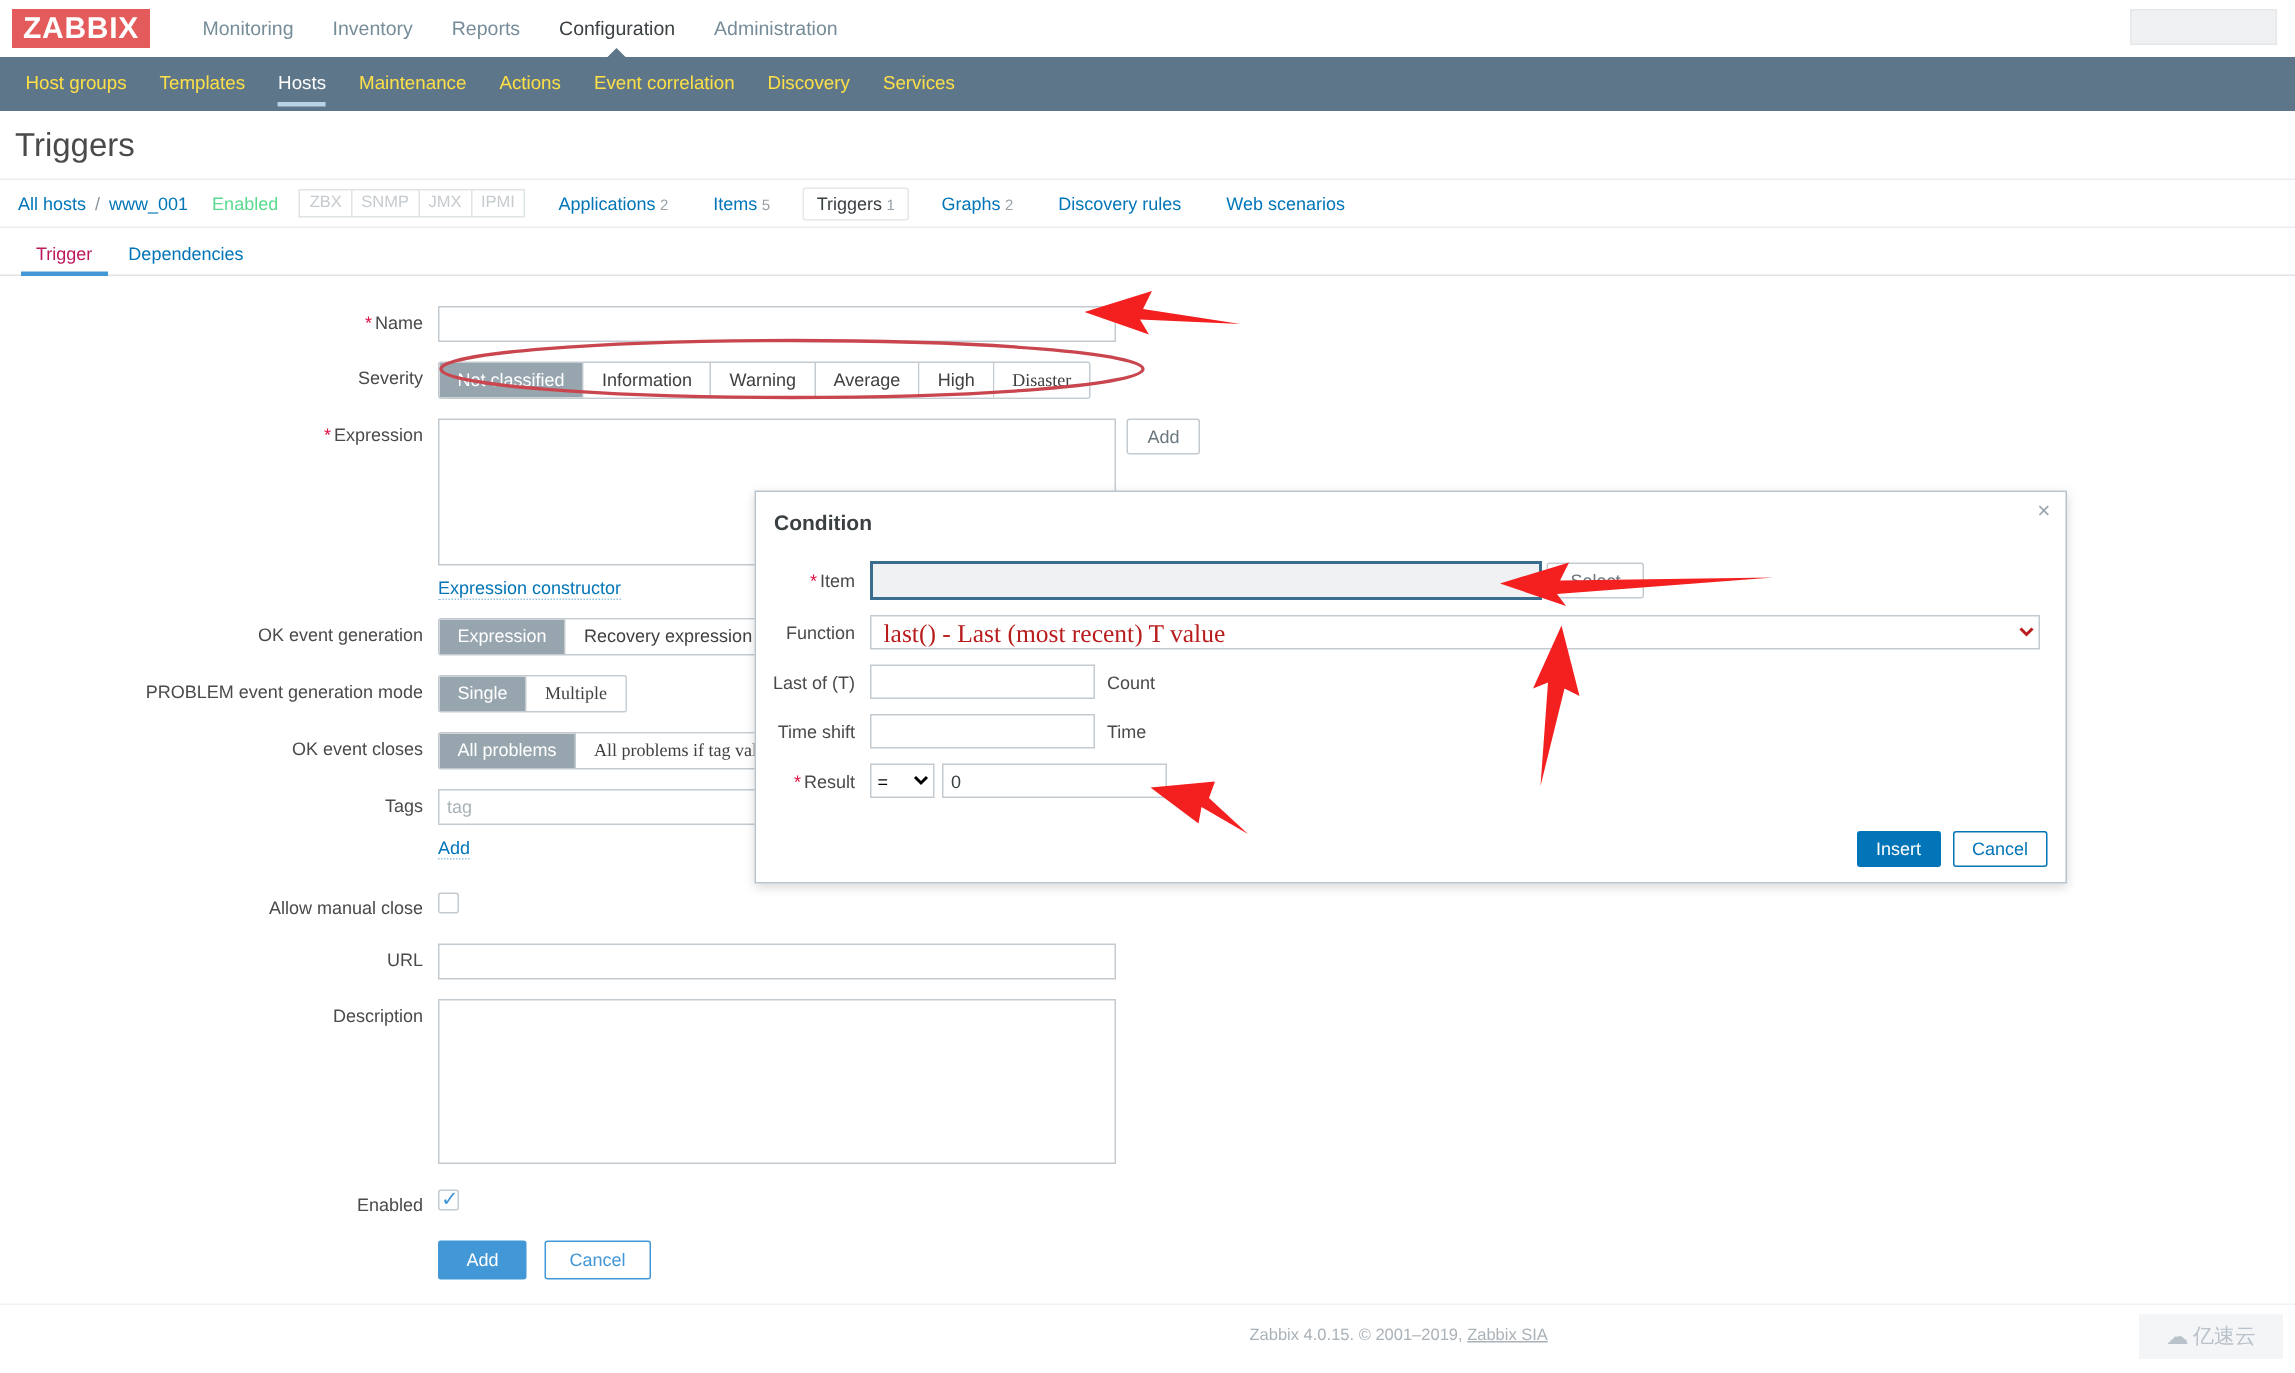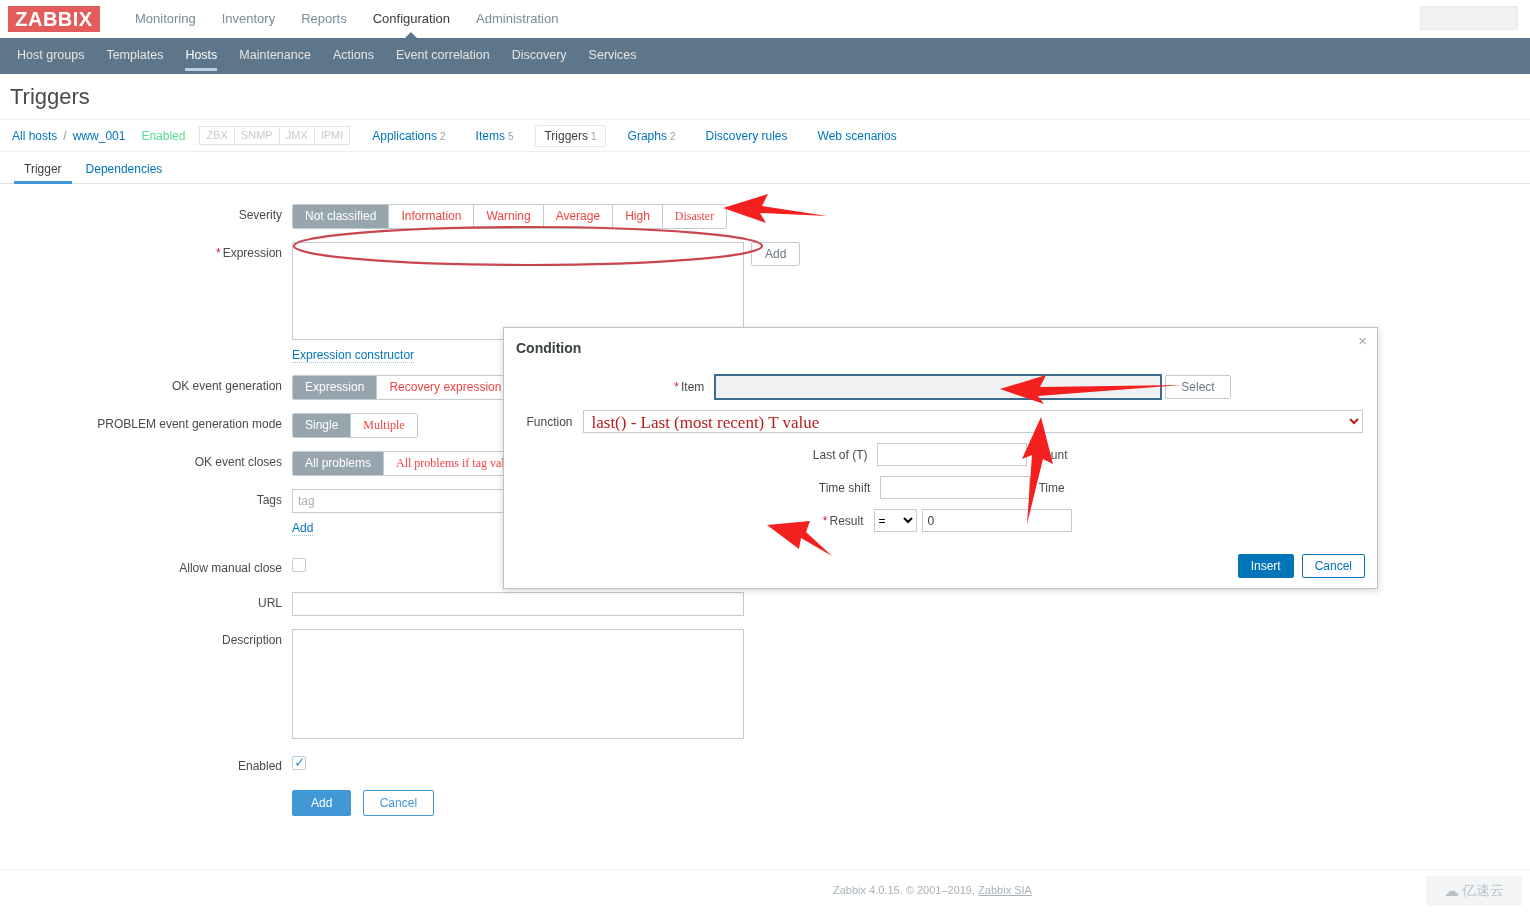--- a/index.html
+++ b/index.html
@@ -53,21 +53,21 @@
   }
 
   
   .subnav {
     height: 36px; background: #5d7689;
     display: flex; align-items: center;
     padding-left: 6px;
   }
   .subnav-item {
     padding: 0 11px; height: 36px; line-height: 34px;
-    color: #e5e5e5; font-size: 12.5px;
+    color: #fde047; font-size: 12.5px;
     cursor: pointer; position: relative; white-space: nowrap;
   }
   .subnav-item.selected { color: #ffffff; }
   .subnav-item.selected::after {
     content: ""; position: absolute;
     left: 11px; right: 11px; bottom: 3px; height: 3px;
     background: #b8d4e4;
   }
 
   
@@ -110,21 +110,21 @@
   .tabs {
     height: 32px; display: flex; align-items: flex-end;
     padding-left: 12px;
     border-bottom: 1px solid #dfe4e7;
     background: #fff;
   }
   .tab {
     padding: 0 12px 7px 12px; font-size: 12px;
     color: #0275b8; cursor: pointer; position: relative;
   }
-  .tab.active { color: #404040; }
+  .tab.active { color: #be185d; }
   .tab.active::after {
     content: ""; position: absolute; left: 2px; right: 2px; bottom: -1px;
     height: 3px; background: #4297d7;
   }
 
   
   .form { padding-top: 20px; position: relative; }
   .frow { display: flex; align-items: flex-start; margin-bottom: 13px; }
   .flabel {
     width: 292px; text-align: right; padding-right: 10px;
@@ -163,21 +163,21 @@
   }
   .btn-primary {
     background: #0275b8; color: #ffffff; border: 1px solid #0275b8;
   }
   .btn-add-main { background: #4297d7; border-color: #4297d7; color:#fff; padding: 5px 18px; }
   .btn-cancel-main { border: 1px solid #4297d7; color: #4297d7; background: #fff; padding: 5px 16px; }
 
   
   .seg { display: inline-flex; border: 1px solid #c3cbd0; border-radius: 2px; overflow: hidden; }
   .seg > div {
-    padding: 4px 12px; font-size: 12px; color: #ef4444;
+    padding: 4px 12px; font-size: 12px; color: #404040;
     background: #fff; border-right: 1px solid #c3cbd0;
     cursor: pointer; white-space: nowrap; line-height: 15px;
   }
   .seg > div:last-child { border-right: none; font-family: Liberation Serif, serif; }
   .seg > div.on { background: #97a5ae; color: #ffffff; }
 
   .link { color: #0275b8; cursor: pointer; font-size: 12px; }
   .link.dotted { border-bottom: 1px dotted #9dc5dd; }
 
   .chk {
@@ -203,21 +203,21 @@
     height: 38px; padding: 12px 0 0 12px;
     position: relative;
   }
   .modal-title { font-size: 14px; font-weight: bold; color: #3b4043; }
   .modal-close {
     position: absolute; right: 10px; top: 6px;
     color: #9aa5ac; font-size: 15px; cursor: pointer;
     line-height: 14px;
   }
   .modal-body { padding: 8px 12px 0 0; }
-  .mrow { display: flex; align-items: center; margin-bottom: 10px; justify-content: center; }
+  .mrow { display: flex; align-items: center; margin-bottom: 10px; }
   .mlabel {
     width: 68px; text-align: right; padding-right: 10px;
     font-size: 12px; color: #4a4a4a;
     flex: 0 0 68px; margin-left: 0px;
   }
   .m-indent { margin-left: 8px; }
   .inp-item {
     width: 448px; height: 26px;
     background: #eff1f2;
     border: 2px solid #3a6d8e;
@@ -326,20 +326,26 @@
     <span class="bc-tab">Web scenarios</span>
   </div>
 
   <div class="tabs">
     <div class="tab active">Trigger</div>
     <div class="tab">Dependencies</div>
   </div>
 
   <div class="form">
 
+    <div class="frow">
+      <div class="flabel"><span class="req">*</span><span>Name</span></div>
+      <div class="fctl">
+        <input type="text" class="inp-name" value="" style="">
+      </div>
+    </div>
 
     <div class="frow">
       <div class="flabel">Severity</div>
       <div class="fctl">
         <div class="seg">
           <div class="on">Not classified</div>
           <div>Information</div>
           <div>Warning</div>
           <div>Average</div>
           <div>High</div>

